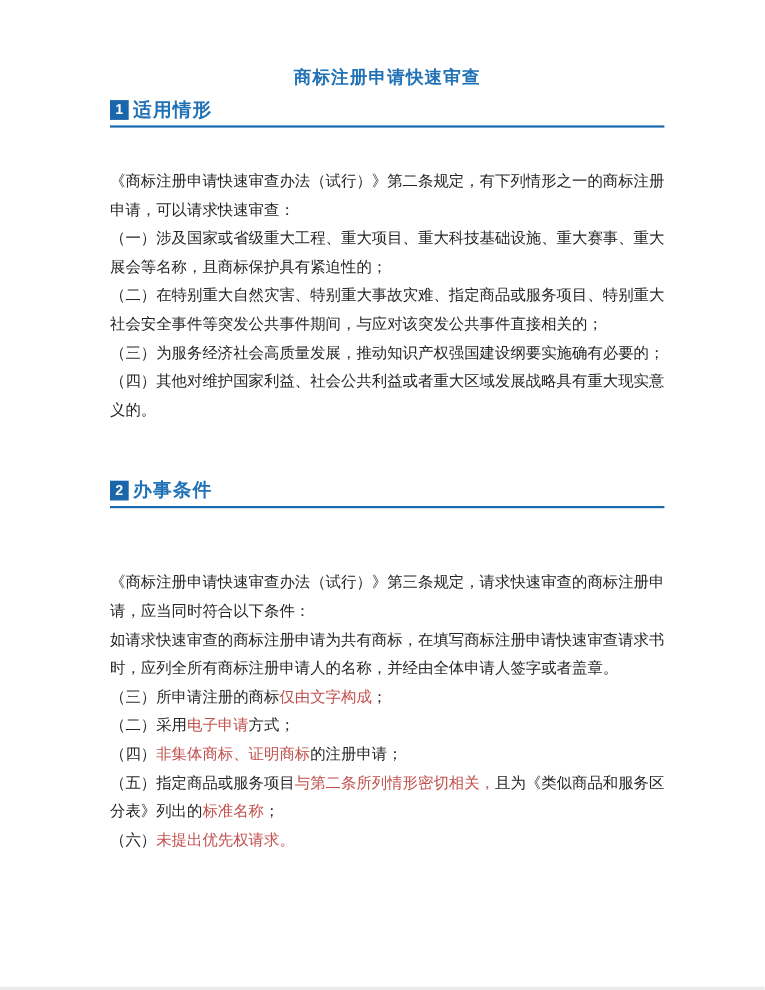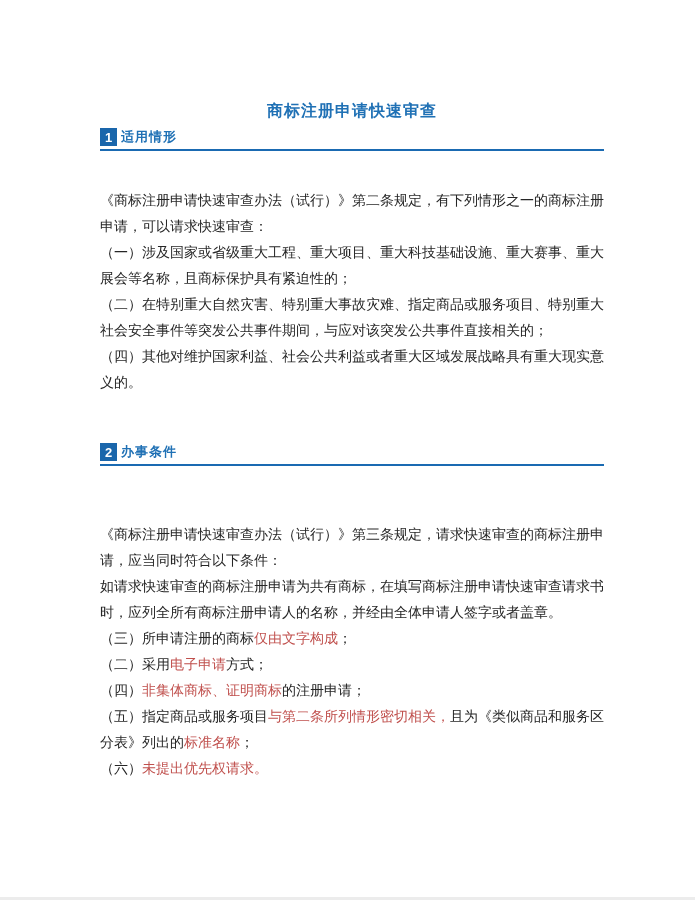--- a/index.html
+++ b/index.html
@@ -23,21 +23,21 @@
     position:relative;
     background:#ffffff;
   }
   .content{
     position:absolute;
     left:100px;
     top:0;
     width:504px;
   }
   .doc-title{
-    margin-top:101px;
+    margin-top:61px;
     text-align:center;
     font-size:16px;
     font-weight:bold;
     color:var(--accent_blue);
     letter-spacing:1px;
     line-height:20px;
   }
   .section-header{
     display:flex;
     align-items:center;
@@ -53,21 +53,21 @@
     width:17px;height:18px;
     background:var(--badge_blue);
     color:#ffffff;
     font-size:13px;
     font-weight:bold;
     margin-right:4px;
     font-family:"Liberation Sans","DejaVu Sans",sans-serif;
   }
   .heading-text{
     color:var(--accent_blue);
-    font-size:13px;
+    font-size:17px;
     font-weight:bold;
     letter-spacing:1px;
   }
   .section-body{margin-top:37px;}
   .section-body.second{margin-top:56px;}
   .para{
     font-size:14px;
     line-height:26px;
     text-align:justify;
     text-justify:inter-character;
@@ -91,20 +91,21 @@
 
     <div class="section-header first">
       <span class="num-box">1</span>
       <span class="heading-text">适用情形</span>
     </div>
 
     <div class="section-body">
       <p class="para"><span>《商标注册申请快速审查办法（试行）》第二条规定，有下列情形之一的商标注册申请，可以请求快速审查：</span></p>
       <p class="para"><span>（一）涉及国家或省级重大工程、重大项目、重大科技基础设施、重大赛事、重大展会等名称，且商标保护具有紧迫性的；</span></p>
       <p class="para"><span>（二）在特别重大自然灾害、特别重大事故灾难、指定商品或服务项目、特别重大社会安全事件等突发公共事件期间，与应对该突发公共事件直接相关的；</span></p>
+      <p class="para"><span>（三）为服务经济社会高质量发展，推动知识产权强国建设纲要实施确有必要的；</span></p>
       <p class="para"><span>（四）其他对维护国家利益、社会公共利益或者重大区域发展战略具有重大现实意义的。</span></p>
     </div>
 
     <div class="section-header second">
       <span class="num-box">2</span>
       <span class="heading-text">办事条件</span>
     </div>
 
     <div class="section-body second">
       <p class="para"><span>《商标注册申请快速审查办法（试行）》第三条规定，请求快速审查的商标注册申请，应当同时符合以下条件：</span></p>

